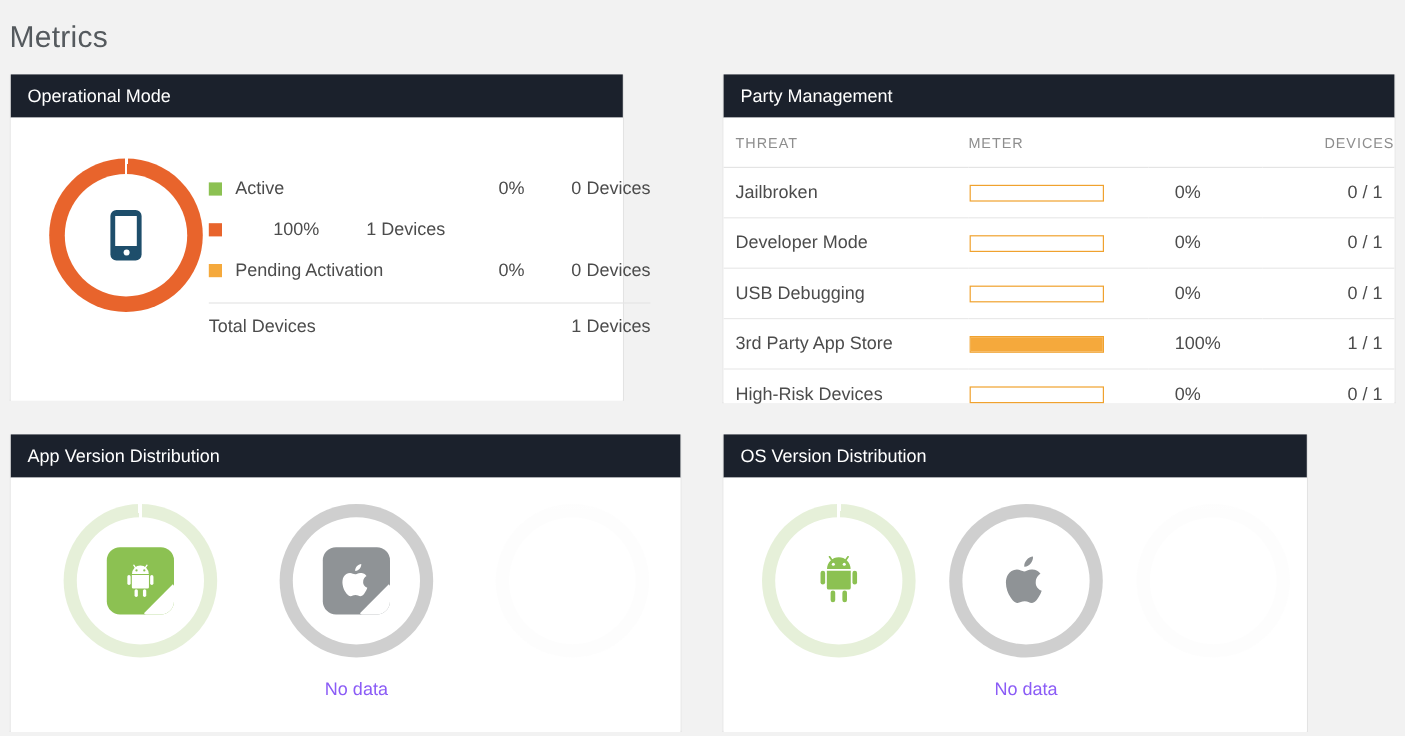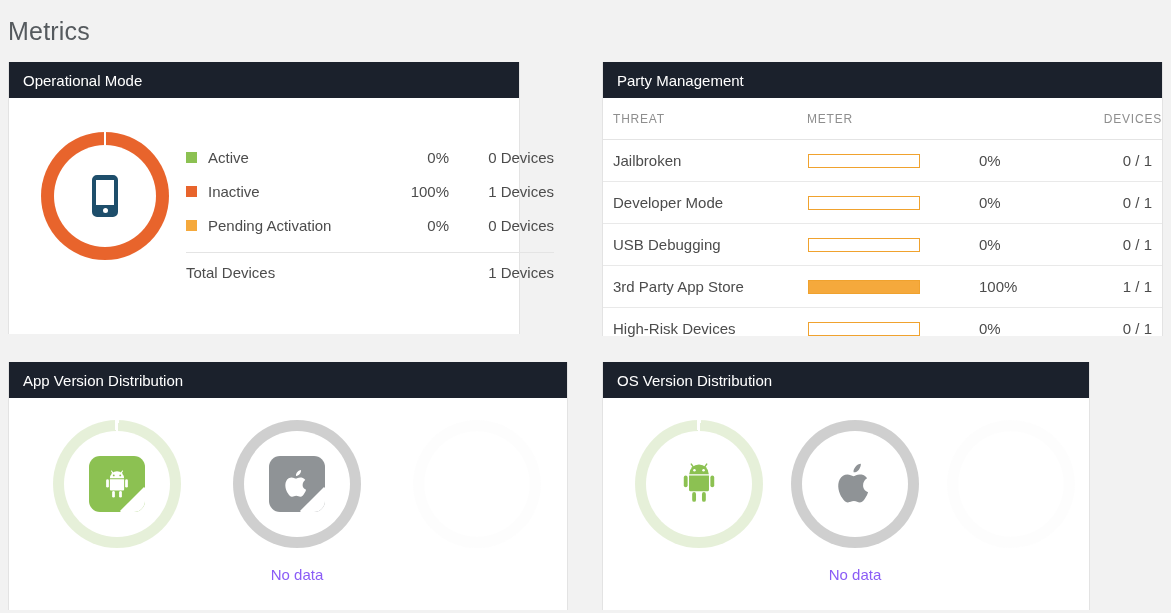--- a/index.html
+++ b/index.html
@@ -64,21 +64,21 @@
   }
   .phone-icon .screen {
     width: 18px; height: 25px; background: #fff; margin-top: 1px;
   }
   .phone-icon .home {
     width: 5px; height: 5px; background: #fff; border-radius: 50%;
     margin-top: 3px;
   }
 
   .legend {
-    position: absolute; left: 165px; top: 42px; width: 368px; margin-left: 12px;
+    position: absolute; left: 165px; top: 42px; width: 368px;
   }
   .legend-row {
     display: flex; align-items: center;
     height: 34px;
     font-size: 15px; color: #4c4c4c;
   }
   .legend-sw {
     width: 11px; height: 11px; margin-right: 11px; flex: 0 0 auto;
   }
   .legend-label { flex: 1 1 auto; }
@@ -203,21 +203,20 @@
 
       <div class="legend">
         <div class="legend-row">
           <span class="legend-sw" style="background:#8cc152"></span>
           <span class="legend-label">Active</span>
           <span class="legend-pct">0%</span>
           <span class="legend-dev">0 Devices</span>
         </div>
         <div class="legend-row">
           <span class="legend-sw" style="background:#e8642c"></span>
-          <span class="legend-label">Inactive</span>
           <span class="legend-pct">100%</span>
           <span class="legend-dev">1 Devices</span>
         </div>
         <div class="legend-row">
           <span class="legend-sw" style="background:#f5a93c"></span>
           <span class="legend-label">Pending Activation</span>
           <span class="legend-pct">0%</span>
           <span class="legend-dev">0 Devices</span>
         </div>
         <div class="legend-sep"></div>

